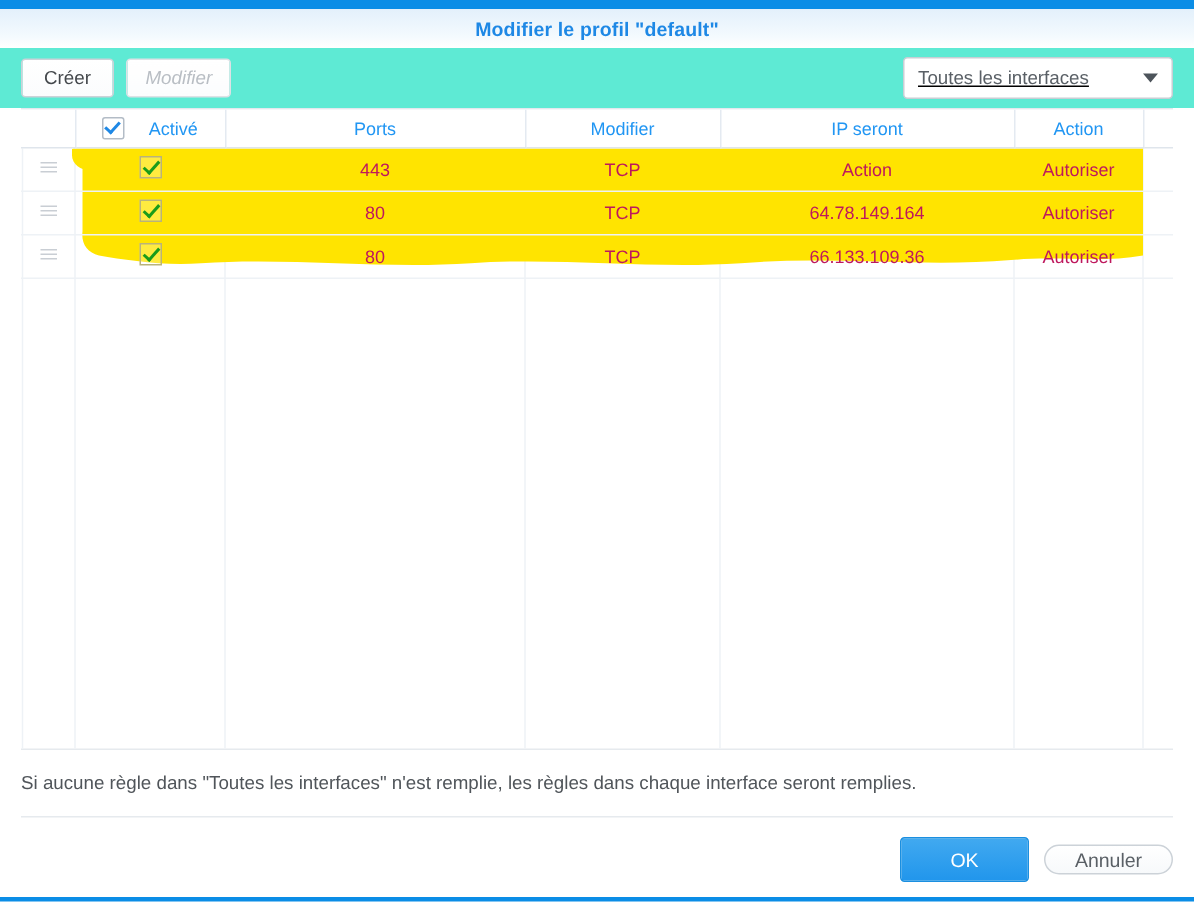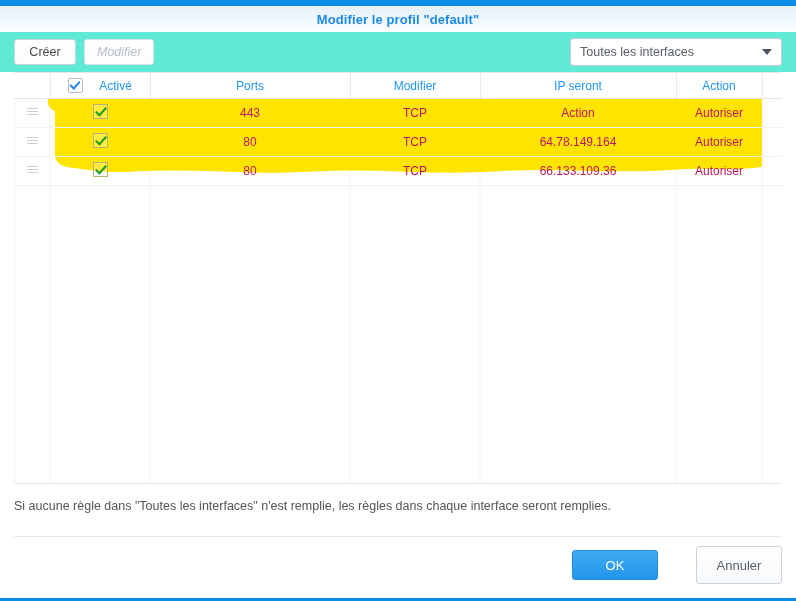--- a/index.html
+++ b/index.html
@@ -77,31 +77,32 @@
   .btn.disabled {
     color: #b9bec4;
     border-color: #dde1e5;
     cursor: default;
     font-style: italic;
   }
 
   .toolbar-spacer { flex: 1 1 auto; }
 
   .select {
-    width: 212px;
+    width: 180px;
     height: 28px;
     border: 1px solid #c8ced4;
     border-radius: 3px;
     background: #ffffff;
     display: flex;
     align-items: center;
     padding: 0 9px;
     box-sizing: border-box;
     cursor: pointer;
     position: relative;
+    text-decoration: underline;
   }
   .select-value {
     font-size: 12.5px;
     color: #5a6066;
     flex: 1 1 auto;
     white-space: nowrap;
     overflow: hidden;
   }
   .caret {
     width: 0; height: 0;
@@ -239,44 +240,43 @@
     display: flex;
     align-items: center;
   }
   .note span {
     font-size: 12.5px;
     color: #50555a;
   }
   .footer {
     flex: none;
     height: 56px;
-    margin: 8px 14px;
+    margin: 0 14px;
     border-top: 1px solid #e6eaee;
     display: flex;
     align-items: center;
     justify-content: flex-end;
-    gap: 28px;
   }
   .btn-primary {
     width: 86px;
     height: 30px;
     border: 1px solid #1b8fe0;
     border-radius: 3px;
     background: linear-gradient(to bottom, #41a9f0 0%, #2196ec 100%);
     color: #ffffff;
     font-size: 13px;
     font-family: "Liberation Sans", sans-serif;
     cursor: pointer;
     margin-right: 10px;
   }
   .btn-secondary {
     width: 86px;
-    height: 38px;
+    height: 20px;
     border: 1px solid #ccd2d8;
-    border-radius: 3px;
+    border-radius: 11px;
     background: linear-gradient(to bottom, #ffffff 0%, #f7f9fb 100%);
     color: #5a6066;
     font-size: 13px;
     font-family: "Liberation Sans", sans-serif;
     cursor: pointer;
   }
   .bottom-accent {
     position: absolute;
     left: 0; bottom: 0;
     width: 100%;

